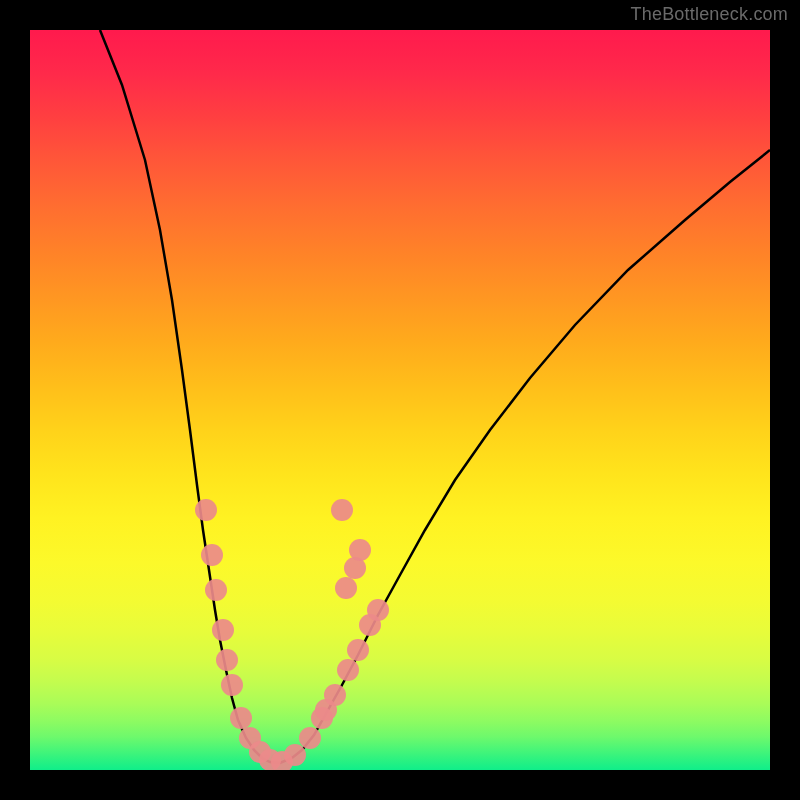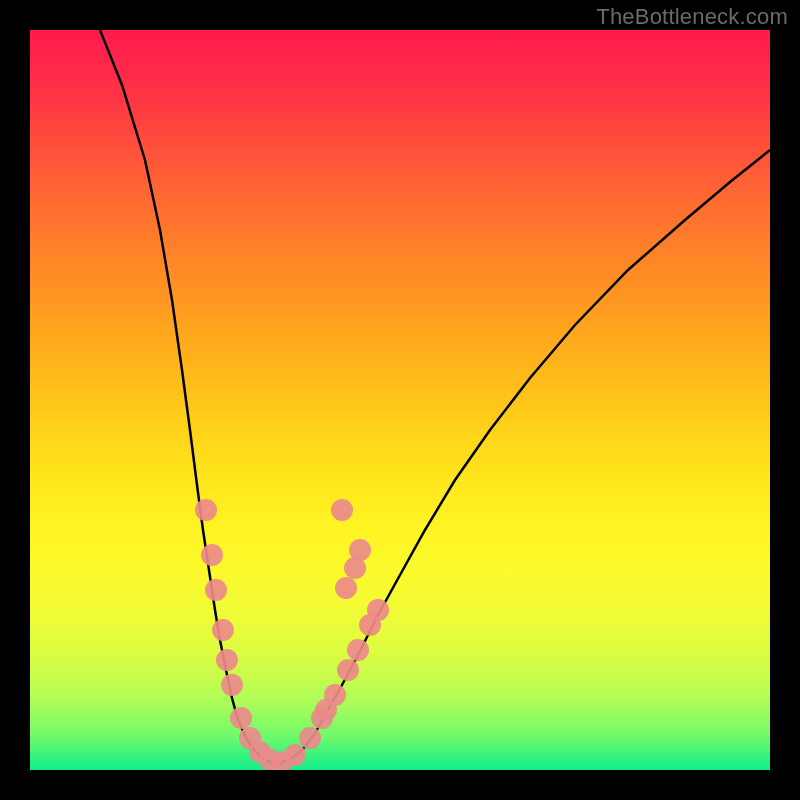--- a/index.html
+++ b/index.html
@@ -15,21 +15,21 @@
     position: relative;
     width: 800px;
     height: 800px;
     background: #000;
   }
   .watermark {
     position: absolute;
     top: 4px;
     right: 12px;
     color: #6a6a6a;
-    font-size: 22px;
+    font-size: 18px;
     font-weight: 500;
     letter-spacing: 0.2px;
     z-index: 10;
   }
   .plot-area {
     position: absolute;
     left: 30px;
     top: 30px;
     width: 740px;
     height: 740px;

